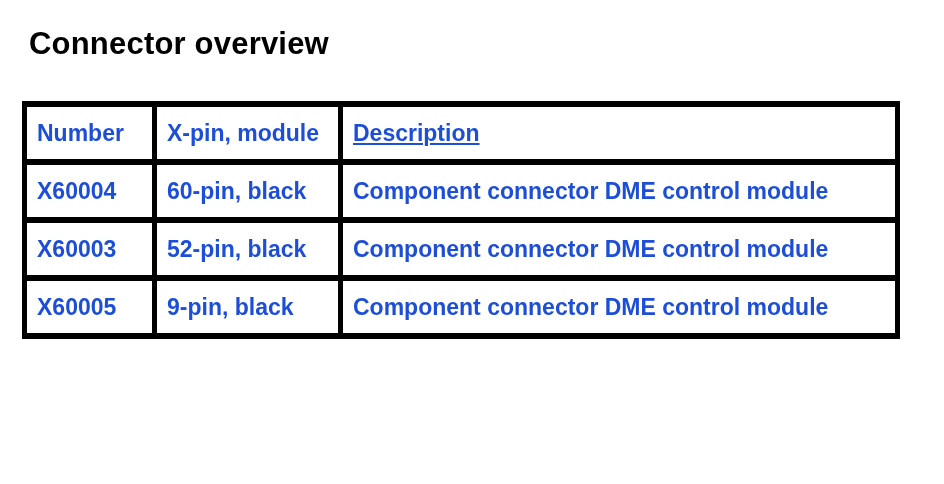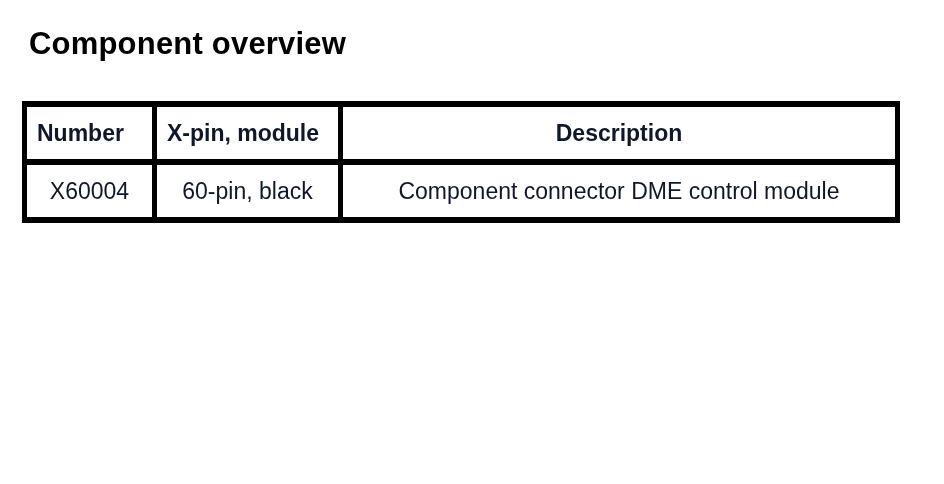--- a/index.html
+++ b/index.html
@@ -40,42 +40,42 @@
   col.col-desc   { width: 557px; }
   .connector-table th,
   .connector-table td {
     border: 5px solid #000000;
     border-top-width: 6px;
     border-bottom-width: 6px;
     height: 52px;
     padding: 0 10px;
     font-size: 23px;
     background: #ffffff;
-    color: #0f172a;
+    color: #1d4ed8;
     white-space: nowrap;
     overflow: hidden;
     vertical-align: middle;
   }
   .connector-table th {
     font-weight: bold;
     text-align: left;
   }
   .connector-table th.center {
-    text-align: center;
+    text-decoration: underline;
   }
   .connector-table td {
-    font-weight: normal;
-    text-align: center;
+    font-weight: bold;
+    text-align: left;
   }
 </style>
 </head>
 <body>
 
 <div class="page">
-  <h1 class="title">Component overview</h1>
+  <h1 class="title">Connector overview</h1>
 
   <table class="connector-table">
     <colgroup>
       <col class="col-number">
       <col class="col-pin">
       <col class="col-desc">
     </colgroup>
     <thead>
       <tr>
         <th>Number</th>
@@ -85,17 +85,27 @@
     </thead>
     <tbody>
     <tr>
       <td>X60004</td>
       <td>60-pin, black</td>
       <td>Component connector DME control module</td>
     </tr>
 
 
 
+    <tr>
+      <td>X60003</td>
+      <td>52-pin, black</td>
+      <td>Component connector DME control module</td>
+    </tr>
 
+    <tr>
+      <td>X60005</td>
+      <td>9-pin, black</td>
+      <td>Component connector DME control module</td>
+    </tr>
   </tbody>
   </table>
 
 </div>
 
 </body></html>

